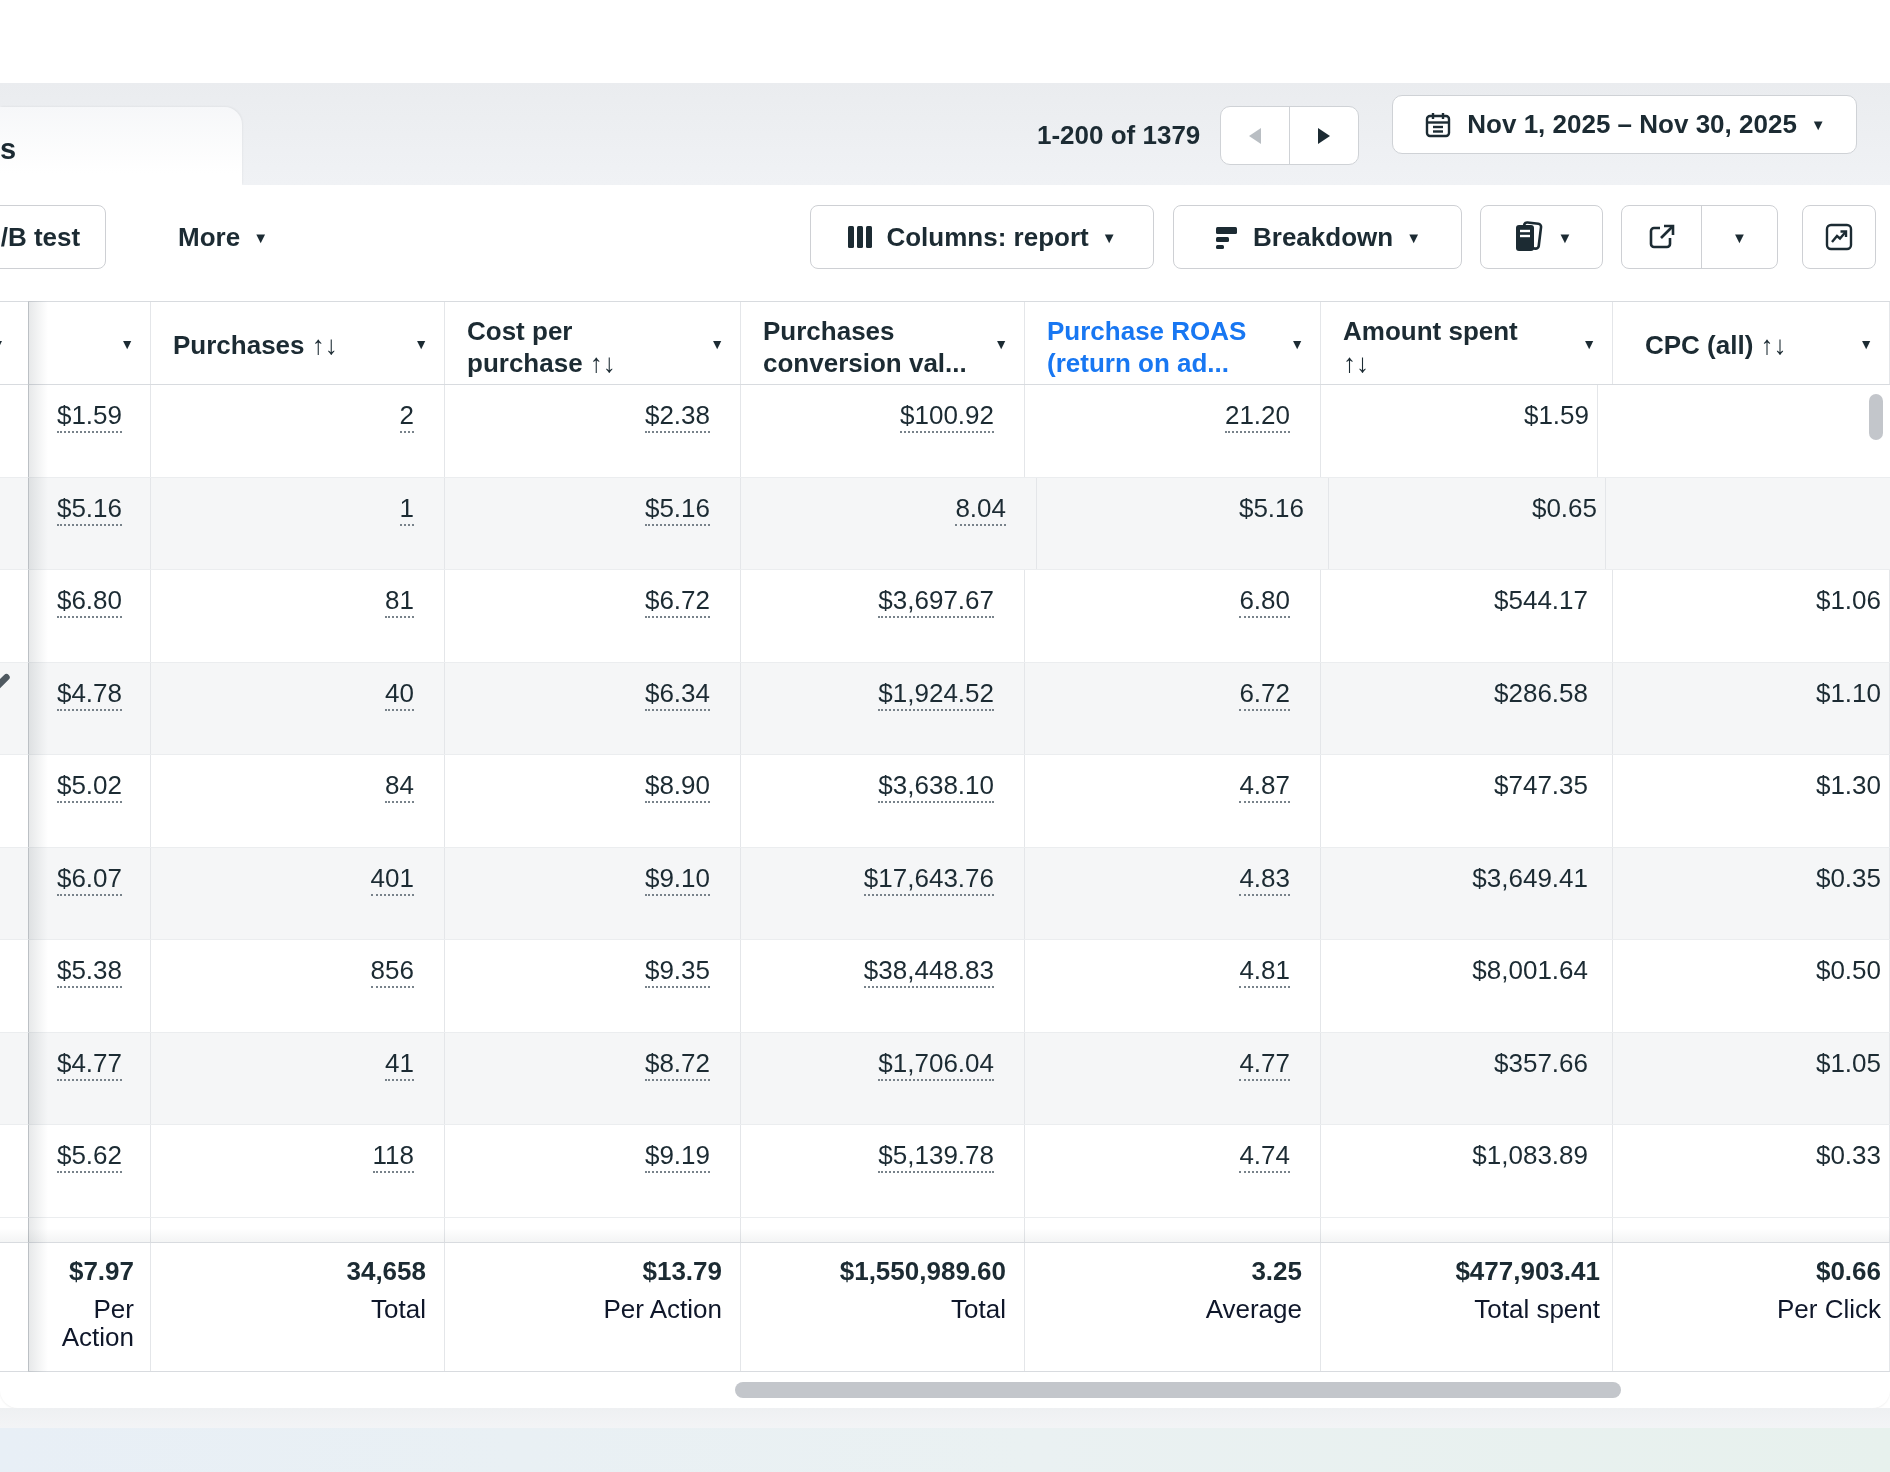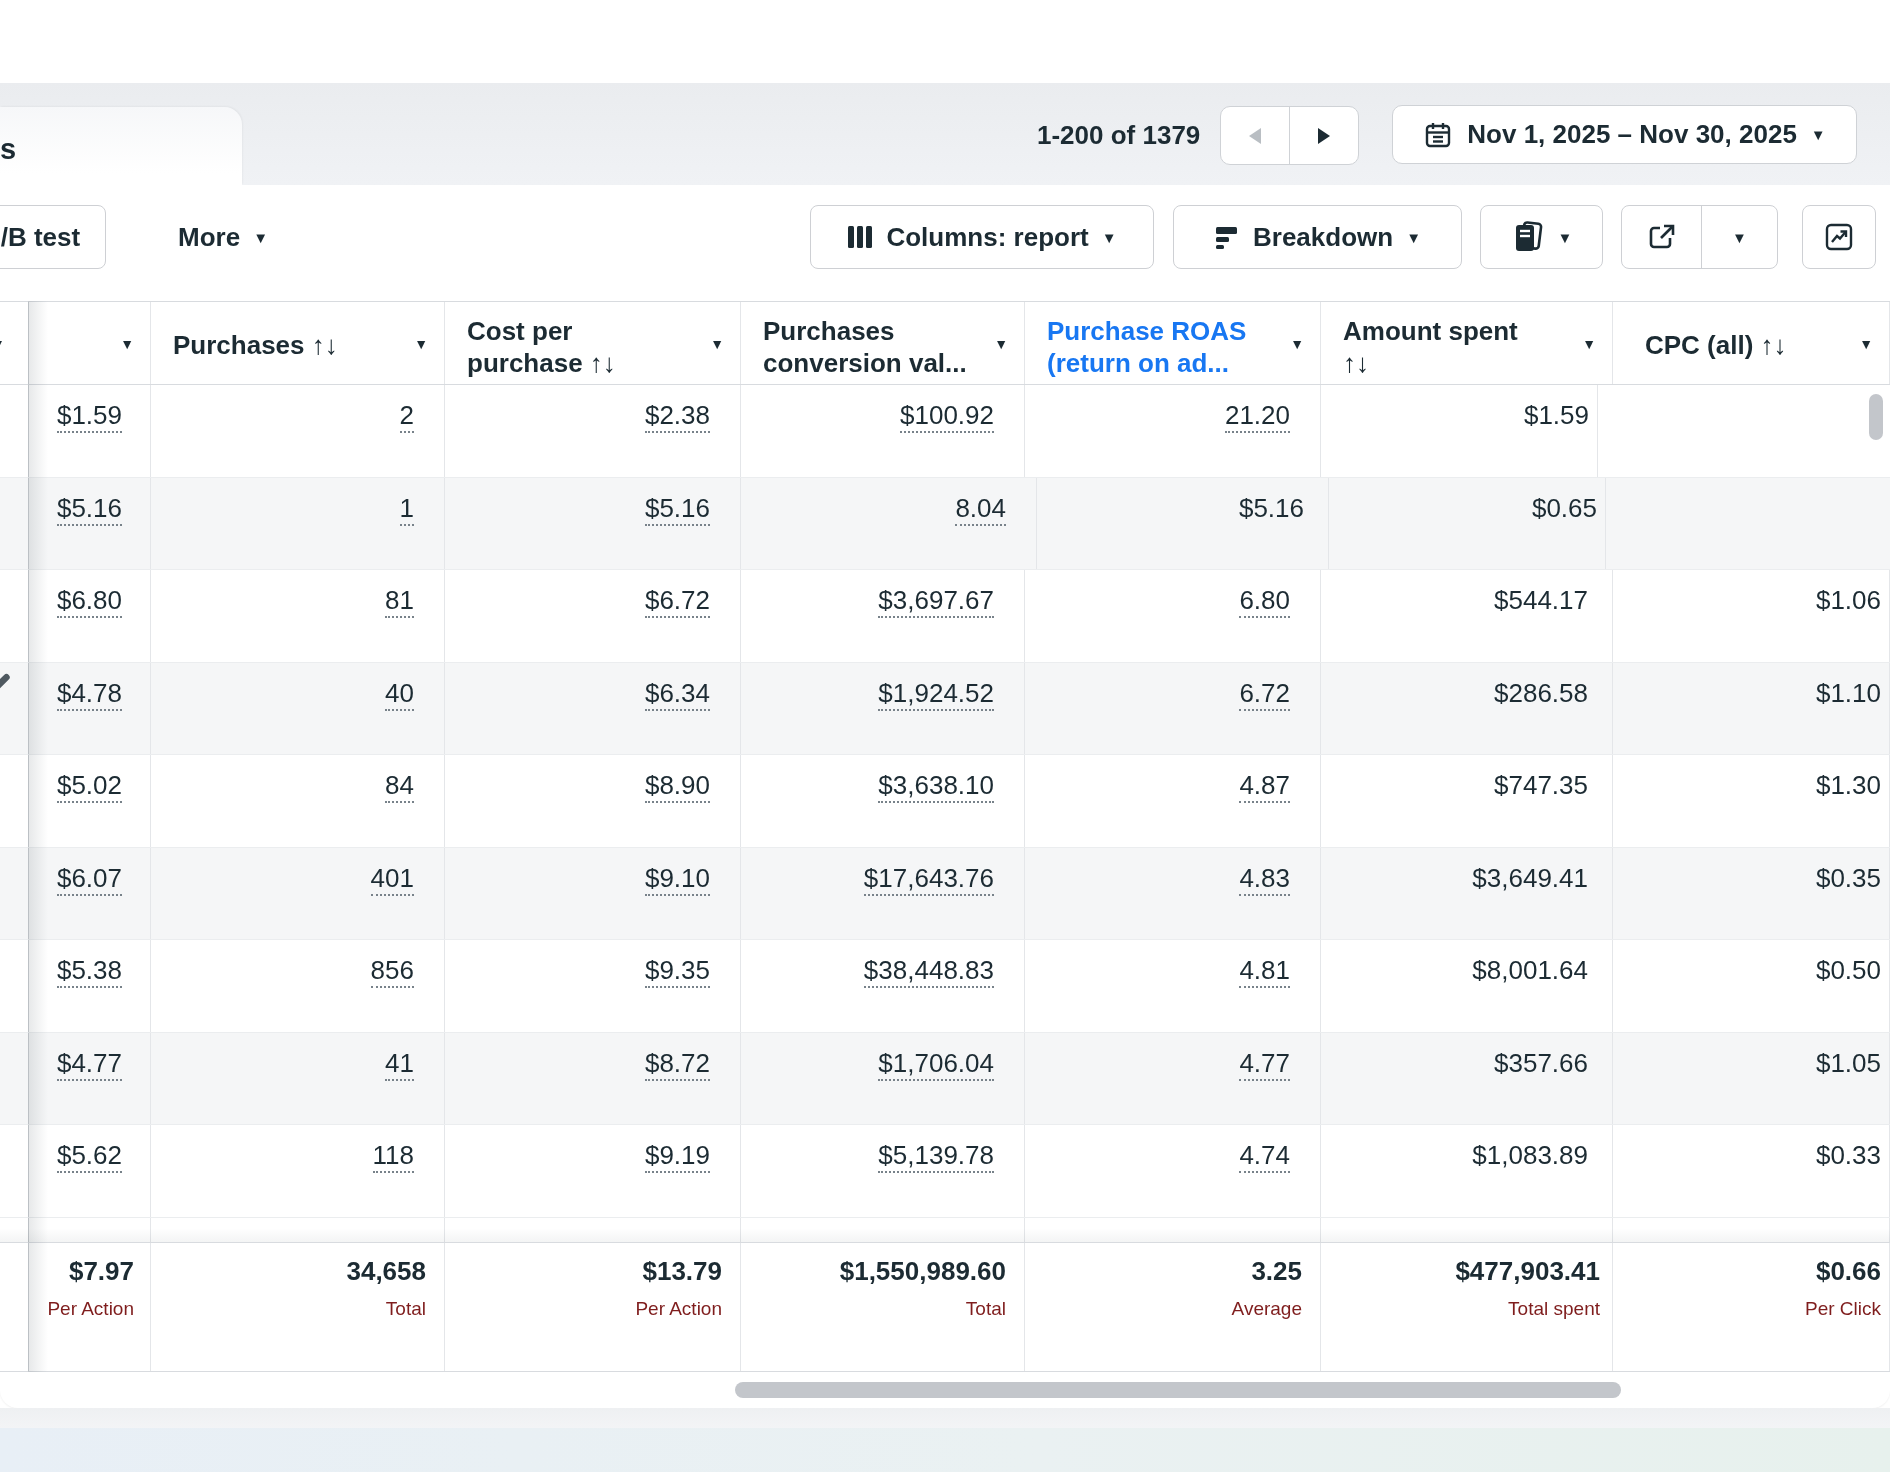--- a/index.html
+++ b/index.html
@@ -16,21 +16,21 @@
            background:linear-gradient(180deg,#eaecef 0%,#f0f2f5 100%);}
   #active-tab{position:absolute;left:0;top:24px;width:242px;height:78px;
               background:linear-gradient(180deg,#f6f7f9 0%,#ffffff 85%);
               border-radius:0 18px 0 0;box-shadow:1px -1px 2px rgba(0,0,0,.04);}
   #tab-label{position:absolute;left:0px;top:26px;font-size:29px;font-weight:700;color:#1c2b33;}
   #range-text{position:absolute;left:1037px;top:37px;font-size:26px;font-weight:600;color:#1c2b33;white-space:nowrap;}
   #pager{position:absolute;left:1220px;top:23px;width:139px;height:59px;background:#fff;
          border:1px solid #cfd2d6;border-radius:10px;display:flex;}
   .pg{flex:1;display:flex;align-items:center;justify-content:center;}
   .pg + .pg{border-left:1px solid #cfd2d6;}
-  #date-btn{position:absolute;left:1392px;top:22px;width:465px;height:59px;background:#fff;
+  #date-btn{position:absolute;left:1392px;top:12px;width:465px;height:59px;background:#fff;
             border:1px solid #cfd2d6;border-radius:10px;display:flex;align-items:center;
             justify-content:center;gap:14px;font-size:26px;font-weight:600;white-space:nowrap;}
 
   
   #card{position:absolute;left:0;top:185px;width:1890px;height:1223px;background:#fff;
         border-radius:0 0 18px 18px;box-shadow:0 1px 2px rgba(0,0,0,.06);}
 
   
   .btn{position:absolute;top:20px;height:64px;background:#fff;border:1px solid #ced0d4;
        border-radius:8px;display:flex;align-items:center;justify-content:center;gap:13px;
@@ -61,21 +61,21 @@
   .td{border-right:1px solid #e4e6e9;text-align:right;padding-top:15px;font-size:26px;overflow:hidden;}
   .td.first{border-right-color:#cfd2d6;}
   .val{display:inline-block;line-height:30px;}
   .val.u{border-bottom:2px dotted #78828a;padding-bottom:1px;}
   .gaprow{display:flex;height:25.5px;background:#fff;border-bottom:1px solid #d8dbdf;position:relative;}
   .gaprow::after{content:"";position:absolute;left:0;right:0;bottom:0;height:14px;
                  background:linear-gradient(180deg,rgba(28,43,51,0) 0%,rgba(28,43,51,.05) 100%);}
   .totrow{display:flex;height:129px;background:#fff;border-bottom:1px solid #d8dbdf;}
   .totrow .td{padding-top:13px;}
   .tval{font-size:26px;font-weight:600;line-height:30px;}
-  .tsub{font-size:19px;color:#7f1d1d;margin-top:9px;line-height:28px;}
+  .tsub{font-size:26px;color:#0f172a;margin-top:9px;line-height:28px;}
 
   
   #pin-shadow{position:absolute;left:28px;top:116px;width:20px;height:1071px;pointer-events:none;
               background:linear-gradient(90deg,rgba(28,43,51,.11) 0%,rgba(28,43,51,0) 100%);}
 
   
   #pencil-clip{position:absolute;left:0;top:483px;width:15px;height:30px;overflow:hidden;}
   #pencil-clip svg{margin-left:-15px;}
 
   

